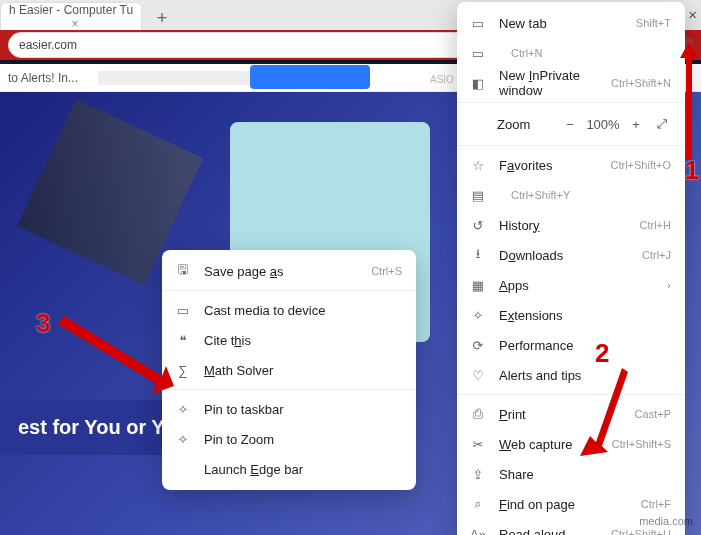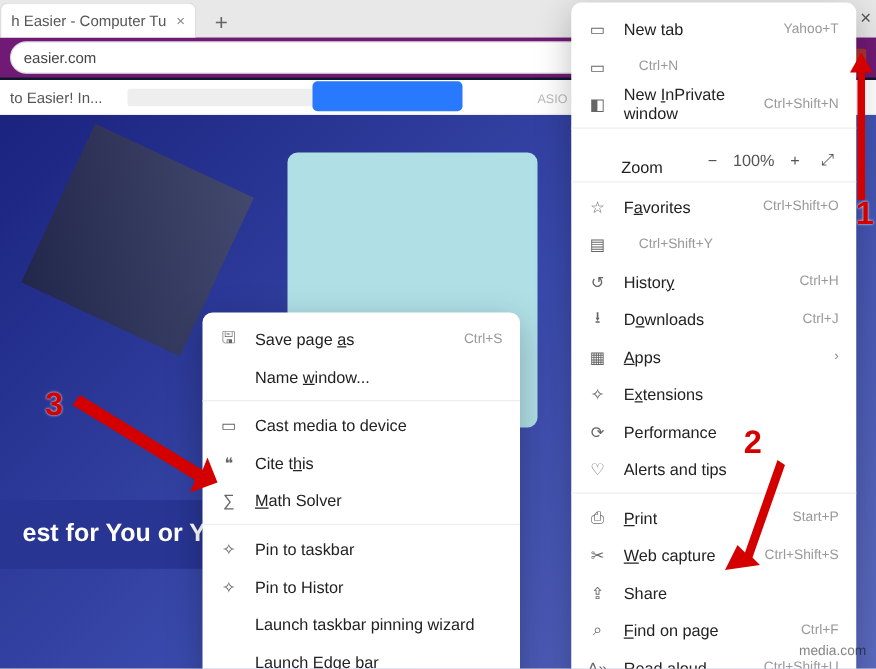--- a/index.html
+++ b/index.html
@@ -1,24 +1,24 @@
 <!DOCTYPE html>
 <html><head>
 <meta charset="utf-8">
 <style>
 * { margin:0; padding:0; box-sizing:border-box; font-family:"Segoe UI",Arial,sans-serif; }
 body { width:701px; height:535px; background:#f5f5f5; position:relative; overflow:hidden; }
 
 .browser-chrome { position:absolute; top:0; left:0; right:0; }
 .tab-bar { height:30px; background:#e8e8e8; display:flex; align-items:flex-end; padding-left:0; }
-.tab { background:#fff; border-radius:6px 6px 0 0; height:28px; display:flex; align-items:center; padding:0 8px; font-size:12px; color:#555; border:1px solid #ddd; border-bottom:none; }
+.tab { background:#fff; border-radius:6px 6px 0 0; height:28px; display:flex; align-items:center; padding:0 8px; font-size:12px; color:#555; border:1px solid #ddd; border-bottom:none;flex-direction:column; }
 .tab .close { margin-left:8px; color:#888; font-size:12px; cursor:pointer; }
 .tab-add { margin-left:8px; width:24px; height:24px; display:flex; align-items:center; justify-content:center; font-size:18px; color:#666; cursor:pointer; }
 
-.addr-bar { height:34px; background:#701a75; display:flex; align-items:center; padding:0 8px; border-bottom:2px solid #0f172a; }
+.addr-bar { height:34px; background:#b91c1c; display:flex; align-items:center; padding:0 8px; border-bottom:4px solid #0f172a; }
 .url-box { flex:1; height:26px; background:#fff; border:1px solid #ddd; border-radius:16px; display:flex; align-items:center; padding:0 10px; font-size:12px; color:#444; }
 .url-icon { color:#888; margin-left:auto; }
 .profile { width:20px; height:20px; border-radius:50%; background:linear-gradient(#ffc107,#ff5722); margin:0 10px; }
 .wallet { width:20px; height:14px; background:#a33; border-radius:2px; }
 .more-btn { width:28px; height:28px; display:flex; align-items:center; justify-content:center; font-size:18px; color:#555; cursor:pointer; position:relative; }
 
 .bm-bar { height:28px; background:#fff; display:flex; align-items:center; padding-left:8px; font-size:12px; color:#555; border-bottom:1px solid #eee; }
 .bm-bar span.grey { background:#eee; width:260px; height:14px; margin-left:20px; border-radius:2px; }
 
 .page-bg { position:absolute; top:92px; left:0; right:0; bottom:0; background:linear-gradient(135deg,#1a237e 0%,#3949ab 50%,#5c6bc0 100%); }
@@ -31,21 +31,21 @@
 .watermark { position:absolute; bottom:8px; right:8px; font-size:11px; color:rgba(0,0,0,.5); }
 
 
 .menu { position:absolute; background:#fff; border-radius:8px; box-shadow:0 8px 28px rgba(0,0,0,.25); font-size:13px; color:#222; padding:6px 0; }
 .menu .row { display:flex; align-items:center; height:30px; padding:0 14px 0 12px; cursor:pointer; }
 .menu .ico { width:18px; text-align:center; color:#666; margin-right:12px; font-size:13px; }
 .menu .label { flex:1; }
 .menu .sc { color:#999; font-size:11px; margin-left:12px; }
 .menu .chev { color:#888; font-size:11px; margin-left:8px; }
 .menu .sep { height:1px; background:#eee; margin:4px 0; }
-.menu .zoom-row { display:flex; align-items:flex-end; height:34px; padding:0 10px 0 40px; }
+.menu .zoom-row { display:flex; align-items:center; height:34px; padding:0 10px 0 40px; }
 .menu .zoom-row .zl { flex:1; }
 .menu .zoom-row .zb { width:26px; height:26px; display:flex; align-items:center; justify-content:center; color:#555; cursor:pointer; }
 .menu-main { top:2px; right:16px; width:228px; }
 .menu-sub { top:250px; left:162px; width:254px; }
 
 
 .ann-num { position:absolute; font-weight:900; font-size:26px; color:#d40000; font-family:Arial,sans-serif; text-shadow:0 0 2px #fff; }
 .ann-arrow { position:absolute; }
 .ann-arrow svg polygon, .ann-arrow svg path { fill:#d40000; }
 
@@ -64,42 +64,42 @@
   </div>
   <div class="addr-bar">
     <div class="url-box">
       <span>easier.com</span>
       <span class="url-icon">✩</span>
     </div>
     <div class="profile"></div>
     <div class="wallet"></div>
   </div>
   <div class="bm-bar">
-    <span>to Easier! In...</span>
+    <span>to Alerts! In...</span>
     <span class="grey"></span>
   </div>
 </div>
 
 <div class="button-bar"></div>
 <div class="asio">ASIO 28</div>
 
 <div class="page-bg">
   <div class="cube"></div>
   <div class="card"></div>
   <div class="banner">est for You or Your</div>
 </div>
 
 <div style="position:absolute; top:36px; right:4px;" class="more-btn">⋯</div>
 <div style="position:absolute; top:6px; right:4px; font-size:15px; color:#555;">×</div>
 
 <div class="menu menu-main">
   <div class="row">
       <span class="ico">▭</span>
       <span class="label">New tab</span>
-      <span class="sc">Yahoo+T</span>
+      <span class="sc">Shift+T</span>
     </div>
   <div class="row">
       <span class="ico">▭</span>
       <span class="sc">Ctrl+N</span>
     </div>
   <div class="row">
       <span class="ico">◧</span>
       <span class="label">New <u>I</u>nPrivate window</span>
       <span class="sc">Ctrl+Shift+N</span>
     </div>
@@ -145,21 +145,21 @@
       <span class="label">Performance</span>
     </div>
   <div class="row">
       <span class="ico">♡</span>
       <span class="label">Alerts and tips</span>
     </div>
   <div class="sep"></div>
   <div class="row">
       <span class="ico">⎙</span>
       <span class="label"><u>P</u>rint</span>
-      <span class="sc">Start+P</span>
+      <span class="sc">Cast+P</span>
     </div>
   <div class="row">
       <span class="ico">✂</span>
       <span class="label"><u>W</u>eb capture</span>
       <span class="sc">Ctrl+Shift+S</span>
     </div>
   <div class="row">
       <span class="ico">⇪</span>
       <span class="label">Share</span>
     </div>
@@ -175,49 +175,41 @@
     </div>
 
 </div>
 
 <div class="menu menu-sub">
   <div class="row">
       <span class="ico">🖫</span>
       <span class="label">Save page <u>a</u>s</span>
       <span class="sc">Ctrl+S</span>
     </div>
-  <div class="row">
-      <span class="ico"></span>
-      <span class="label">Name <u>w</u>indow...</span>
-    </div>
   <div class="sep"></div>
   <div class="row">
       <span class="ico">▭</span>
       <span class="label">Cast media to device</span>
     </div>
   <div class="row">
       <span class="ico">❝</span>
       <span class="label">Cite t<u>h</u>is</span>
     </div>
   <div class="row">
       <span class="ico">∑</span>
       <span class="label"><u>M</u>ath Solver</span>
     </div>
   <div class="sep"></div>
   <div class="row">
       <span class="ico">✧</span>
       <span class="label">Pin to taskbar</span>
     </div>
   <div class="row">
       <span class="ico">✧</span>
-      <span class="label">Pin to Histor</span>
-    </div>
-  <div class="row">
-      <span class="ico"></span>
-      <span class="label">Launch taskbar pinning wizard</span>
+      <span class="label">Pin to Zoom</span>
     </div>
   <div class="row">
       <span class="ico"></span>
       <span class="label">Launch <u>E</u>dge bar</span>
     </div>
 
 </div>
 
 <div class="ann-num" style="top:155px; right:2px;">1</div>
 <div class="ann-arrow" style="top:42px; right:1px;">

